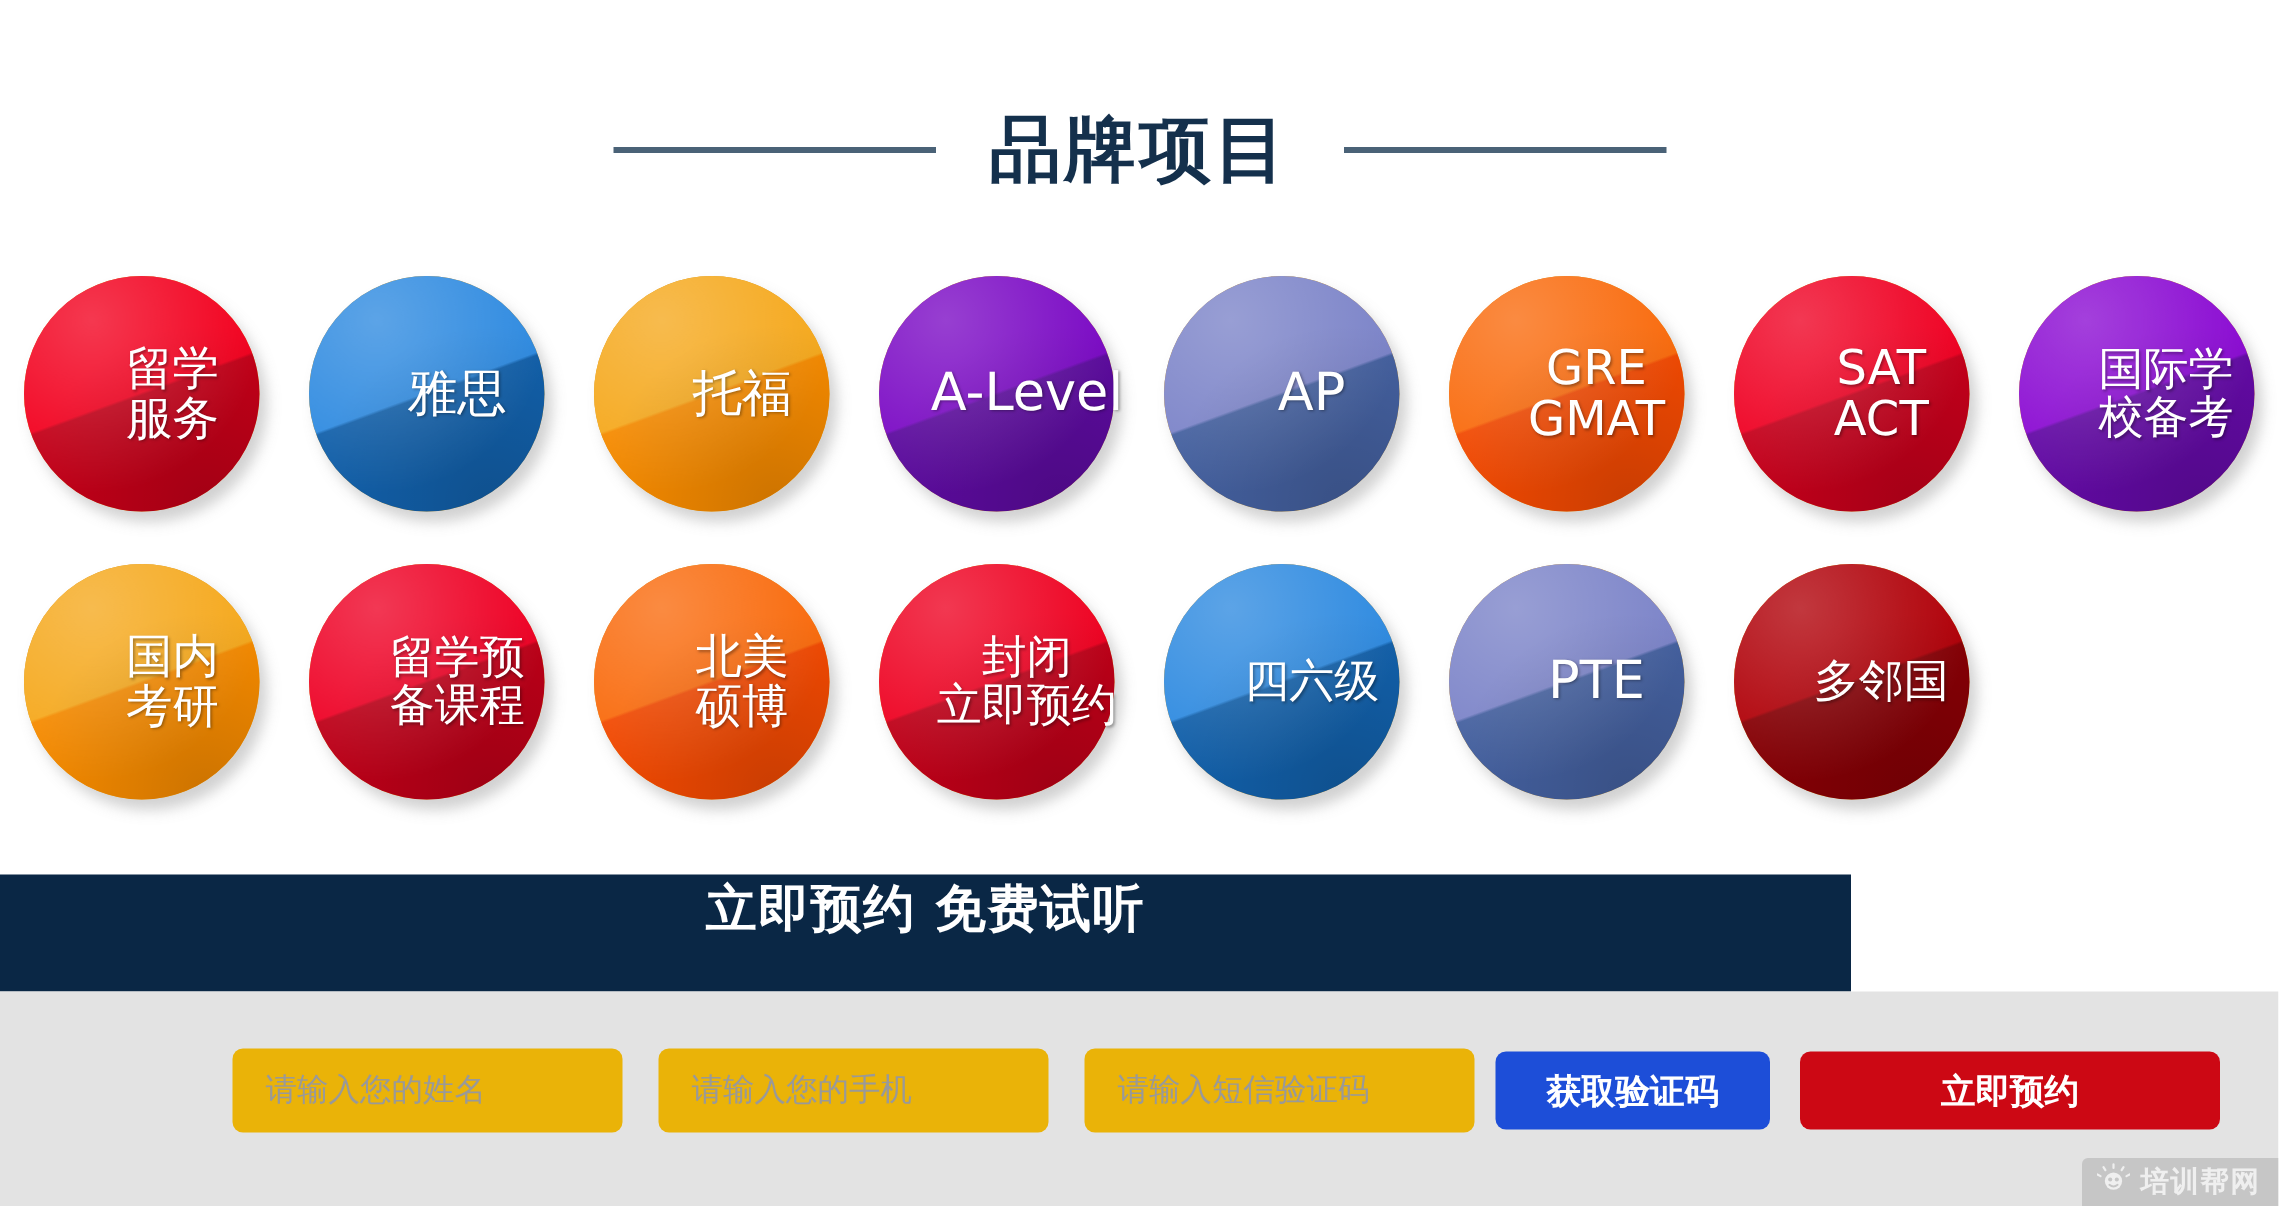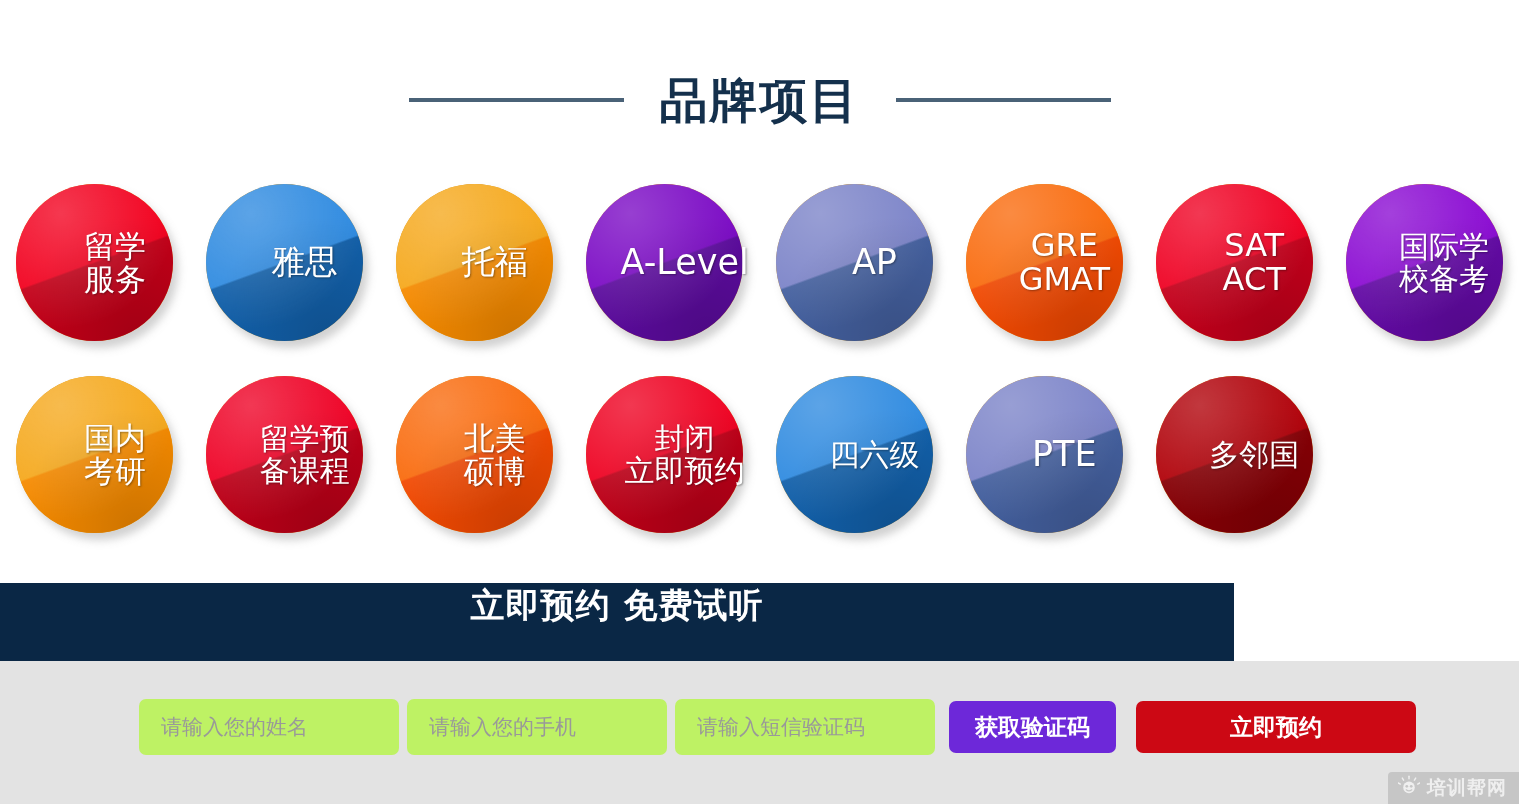--- a/index.html
+++ b/index.html
@@ -151,45 +151,46 @@
     position: absolute;
     top: 38px;
     left: 139px;
     display: flex;
     align-items: center;
     gap: 8px;
   }
   .form-input {
     width: 260px;
     height: 56px;
-    background: #bef264;
+    background: #eab308;
     border: none;
     border-radius: 7px;
     outline: none;
     font-size: 21px;
     color: #444;
     padding: 0 22px;
     box-sizing: border-box;
     font-family: "Liberation Sans", "DejaVu Sans", sans-serif;
+    margin-left: 16px;
   }
   .form-input::placeholder { color: #999999; }
   .btn {
     height: 52px;
     border: none;
     border-radius: 7px;
     color: #ffffff;
     font-size: 23px;
     font-weight: bold;
     cursor: pointer;
     padding: 0 22px;
     font-family: "DejaVu Sans", "Liberation Sans", sans-serif;
   }
   .btn-code {
-    background: #6d28d9;
-    width: 167px;
+    background: #1d4ed8;
+    width: 183px;
     margin-left: 6px;
   }
   .btn-book {
     background: #cc0814;
     width: 280px;
     margin-left: 12px;
   }
 
   
   .watermark {

